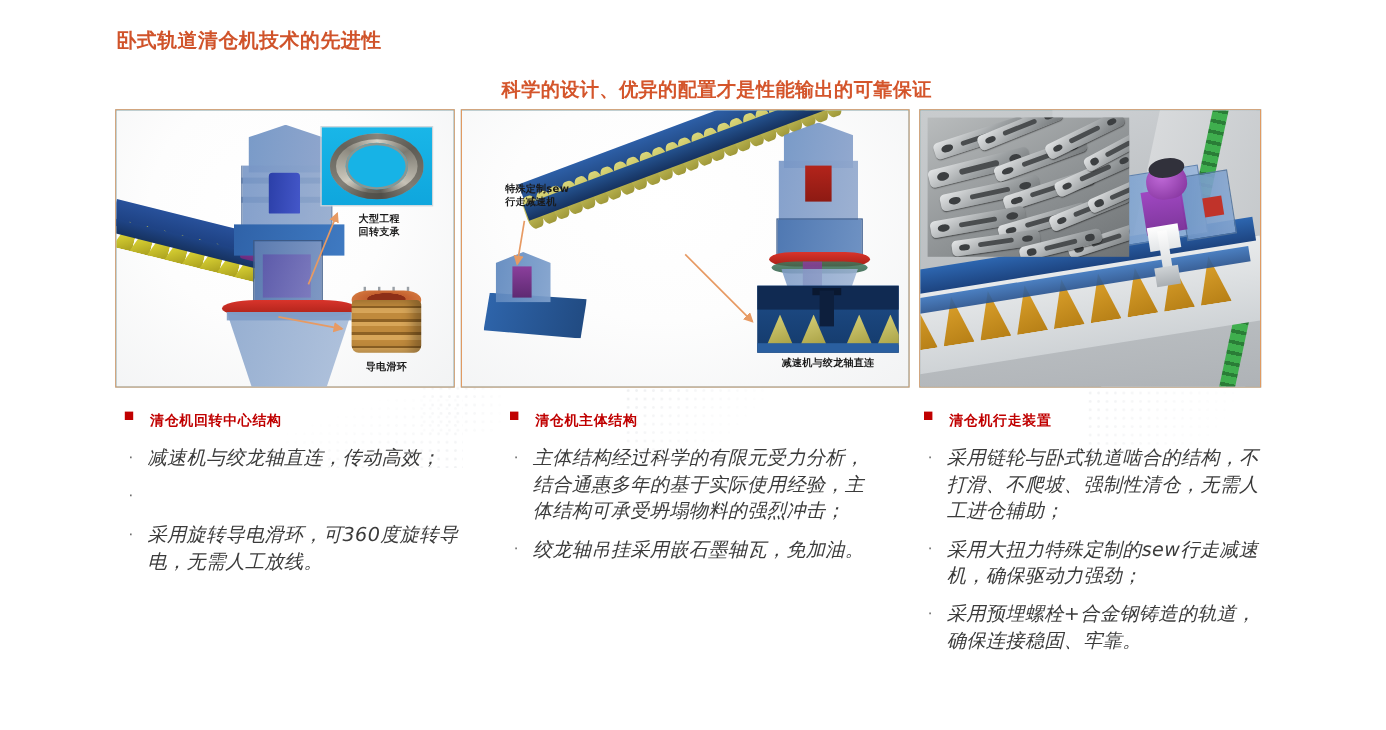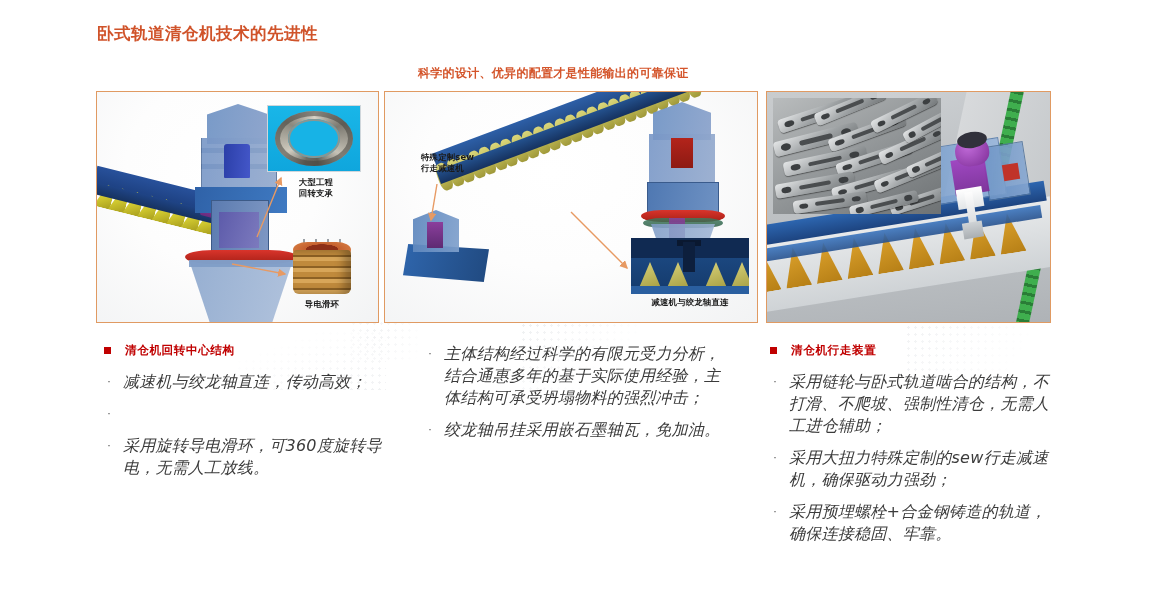--- a/index.html
+++ b/index.html
@@ -45,21 +45,21 @@
     font-size: 16.5px;
     font-weight: bold;
     color: #D0532A;
     letter-spacing: 0.5px;
     white-space: nowrap;
   }
   #subtitle {
     position: absolute;
     left: 418px;
     top: 65px;
-    font-size: 12px;
+    font-size: 16px;
     font-weight: bold;
     color: #D4552B;
     letter-spacing: 0.3px;
     white-space: nowrap;
   }
 
   
   .panel {
     position: absolute;
     top: 91px;
@@ -292,21 +292,21 @@
   }
 
   
   .column { position: absolute; top: 343px; }
   #col-1 { left: 104px; width: 286px; }
   #col-2 { left: 425px; width: 300px; }
   #col-3 { left: 770px; width: 288px; }
 
   .col-head {
     display: flex;
-    align-items: center;
+    align-items: flex-start;
     gap: 14px;
     margin-bottom: 13px;
   }
   .head-bullet {
     width: 7px; height: 7px;
     background: #C00000;
     flex: 0 0 auto;
   }
   .head-text {
     font-size: 11.6px;
@@ -385,21 +385,21 @@
 回转支承</div>
 
   <div class="sh inset-slip">
     <div class="slip-pin" style="left:14px"></div>
     <div class="slip-pin" style="left:26px"></div>
     <div class="slip-pin" style="left:38px"></div>
     <div class="slip-pin" style="left:50px"></div>
     <div class="slip-top"></div>
     <div class="slip-body"></div>
   </div>
-  <div class="callout-label" style="left:192px; top:208px; width:66px;font-family:Liberation Mono, monospace;">导电滑环</div>
+  <div class="callout-label" style="left:192px; top:208px; width:66px;">导电滑环</div>
 
   <svg class="arrow-svg">
     <defs>
       <marker id="ah1" markerWidth="7" markerHeight="7" refX="5" refY="3" orient="auto">
         <path d="M0,0 L6,3 L0,6 z" fill="#E79A63"></path>
       </marker>
     </defs>
     <path d="M160,145 L184,86" stroke="#E79A63" stroke-width="1.4" fill="none" marker-end="url(#ah1)"></path>
     <path d="M135,172 L188,182" stroke="#E79A63" stroke-width="1.4" fill="none" marker-end="url(#ah1)"></path>
   </svg>
@@ -604,20 +604,24 @@
   <div class="bullet-item">
     <span class="dot">·</span>
   </div>
   <div class="bullet-item">
     <span class="dot">·</span>
     <span class="btext">采用旋转导电滑环，可360度旋转导电，无需人工放线。</span>
   </div>
 </div>
 
 <div class="column" id="col-2">
+  <div class="col-head">
+    <span class="head-bullet"></span>
+    <span class="head-text">清仓机主体结构</span>
+  </div>
   <div class="bullet-item">
     <span class="dot">·</span>
     <span class="btext">主体结构经过科学的有限元受力分析，结合通惠多年的基于实际使用经验，主体结构可承受坍塌物料的强烈冲击；</span>
   </div>
   <div class="bullet-item">
     <span class="dot">·</span>
     <span class="btext">绞龙轴吊挂采用嵌石墨轴瓦，免加油。</span>
   </div>
 </div>
 

